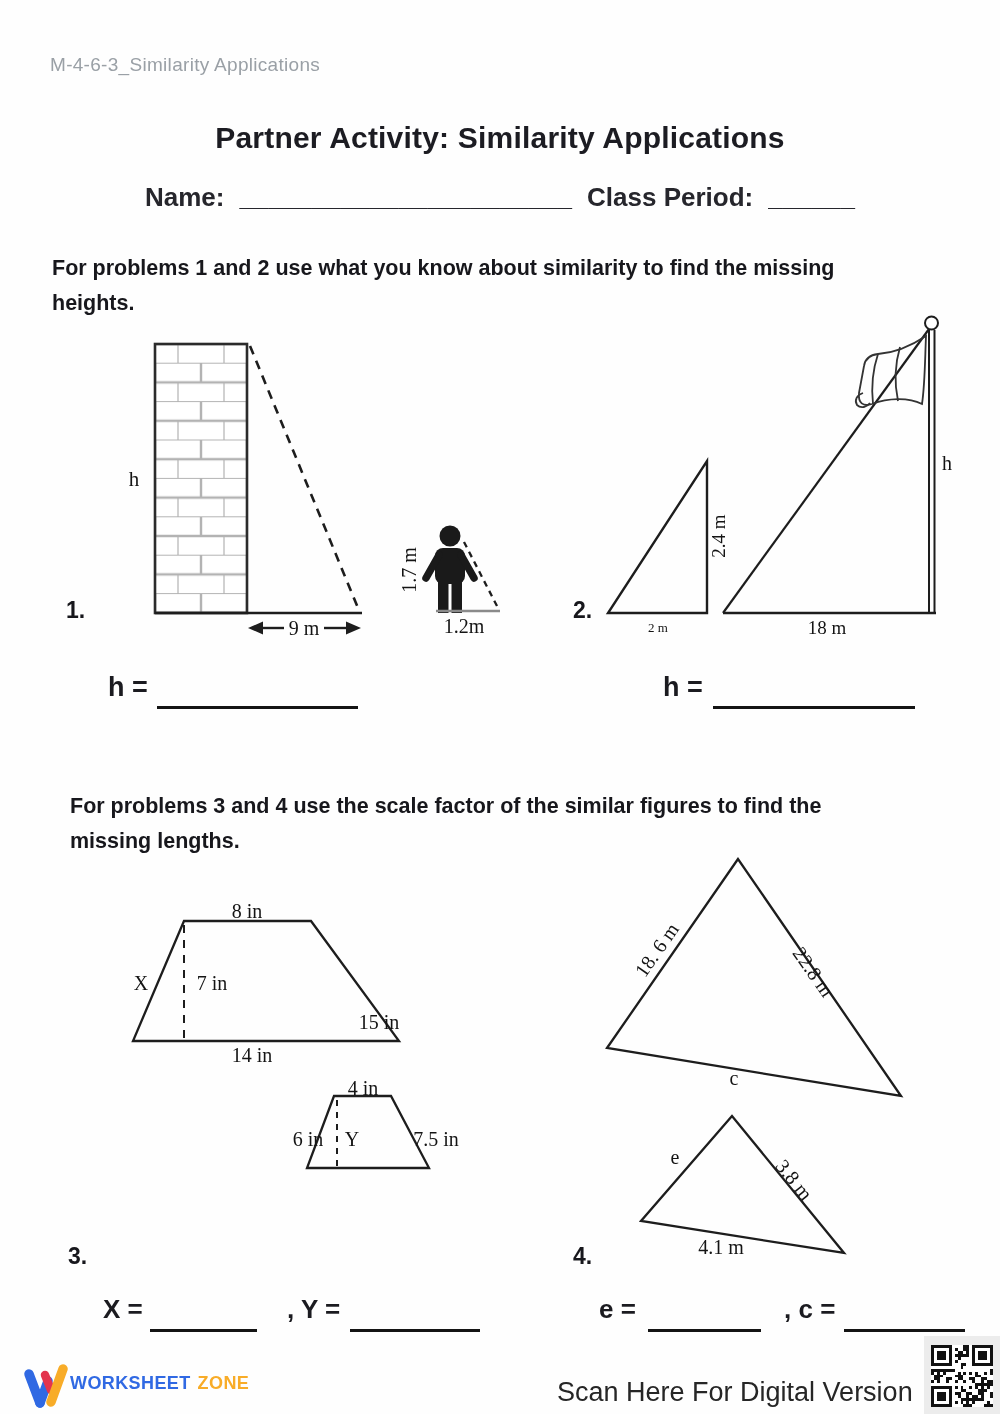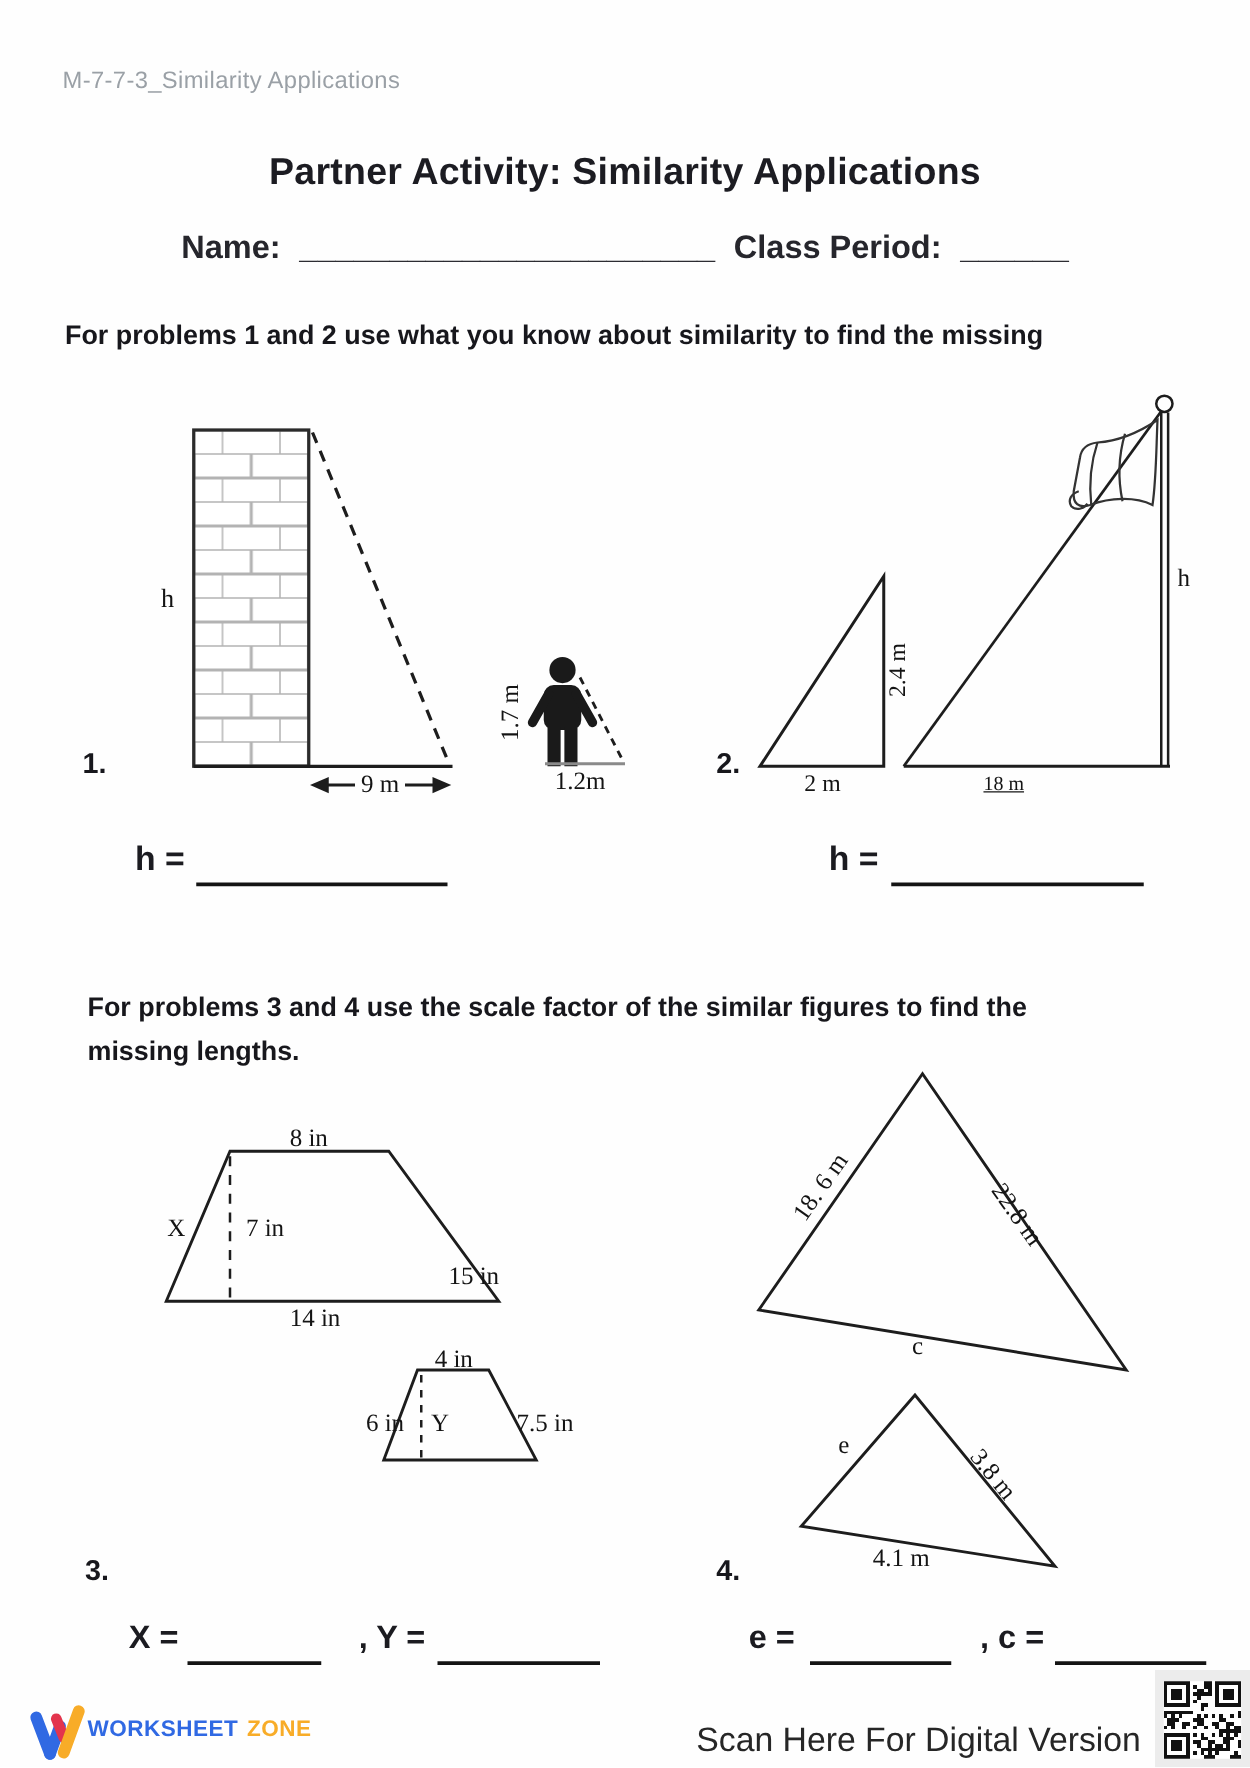--- a/index.html
+++ b/index.html
@@ -22,33 +22,34 @@
   .brand-yellow{color:#f8ac28;}
   .scan-text{font-size:27px;font-weight:400;color:#262626;white-space:nowrap;}
   .qr-card{background:#ececec;}
   svg{display:block;}
 </style>
 </head>
 <body>
 
 <div class="page">
 
-  <div class="abs doc-code" style="left:50px;top:54px;">M-7-7-3_Similarity Applications</div>
+  <div class="abs doc-code" style="left:50px;top:54px;">M-4-6-3_Similarity Applications</div>
 
   <div class="abs title" style="top:121px;">Partner Activity: Similarity Applications</div>
 
   <div class="abs name-row" style="top:182px;">
     <span>Name:</span>
     <span>_______________________</span>
     <span>Class Period:</span>
     <span>______</span>
   </div>
 
   <div class="abs para" style="left:52px;top:251px;width:900px;">
     <div>For problems 1 and 2 use what you know about similarity to find the missing</div>
+    <div>heights.</div>
   </div>
 
   <div class="abs pnum" style="left:66px;top:597px;">1.</div>
 
   <svg class="abs" style="left:60px;top:330px;" width="460" height="312" viewBox="0 0 460 312">
     <defs>
       <pattern id="brick" x="95" y="14" width="46" height="38.4" patternUnits="userSpaceOnUse">
         <rect width="46" height="38.4" fill="#ffffff"></rect>
         <path d="M0,0.6 H46 M0,19.2 H46 M0,37.8 H46" stroke="#b3b3b3" stroke-width="1.2" fill="none"></path>
         <path d="M23,0 V19.2 M0.6,19.2 V38.4 M45.4,19.2 V38.4" stroke="#b3b3b3" stroke-width="1.2" fill="none"></path>
@@ -105,23 +106,23 @@
 
     <g stroke="#333333" stroke-width="1.8" fill="none">
       <path d="M366,36 C348,48 333,53 318,54 C309,55 305,59 304,66 L299,93 C298,103 303,107 312,104 C328,98 348,97 362,104 C365,84 365,58 366,36 Z"></path>
       <path d="M340,47 C335,64 334,82 338,101"></path>
       <path d="M318,54 C313,69 311,86 313,104"></path>
       <path d="M303,93 C297,95 294,100 297,105 C301,109 307,107 310,103"></path>
     </g>
   </svg>
 
   <div class="abs serif rotccw" style="left:719px;top:536px;font-size:19px;">2.4 m</div>
-  <div class="abs serif ctr" style="left:658px;top:628px;font-size:19px;">2 m</div>
+  <div class="abs serif ctr" style="left:658px;top:628px;font-size:13px;">2 m</div>
   <div class="abs serif ctr" style="left:947px;top:463px;">h</div>
-  <div class="abs serif ctr" style="left:803px;top:628px;font-size:16px;text-decoration:underline;">18 m</div>
+  <div class="abs serif ctr" style="left:827px;top:628px;font-size:19px;">18 m</div>
 
   <div class="abs ans" style="left:108px;top:672px;">h =</div>
   <div class="abs blank" style="left:157px;top:706px;width:201px;"></div>
   <div class="abs ans" style="left:663px;top:672px;">h =</div>
   <div class="abs blank" style="left:713px;top:706px;width:202px;"></div>
 
   <div class="abs para" style="left:70px;top:789px;width:890px;">
     <div>For problems 3 and 4 use the scale factor of the similar figures to find the</div>
     <div>missing lengths.</div>
   </div>

